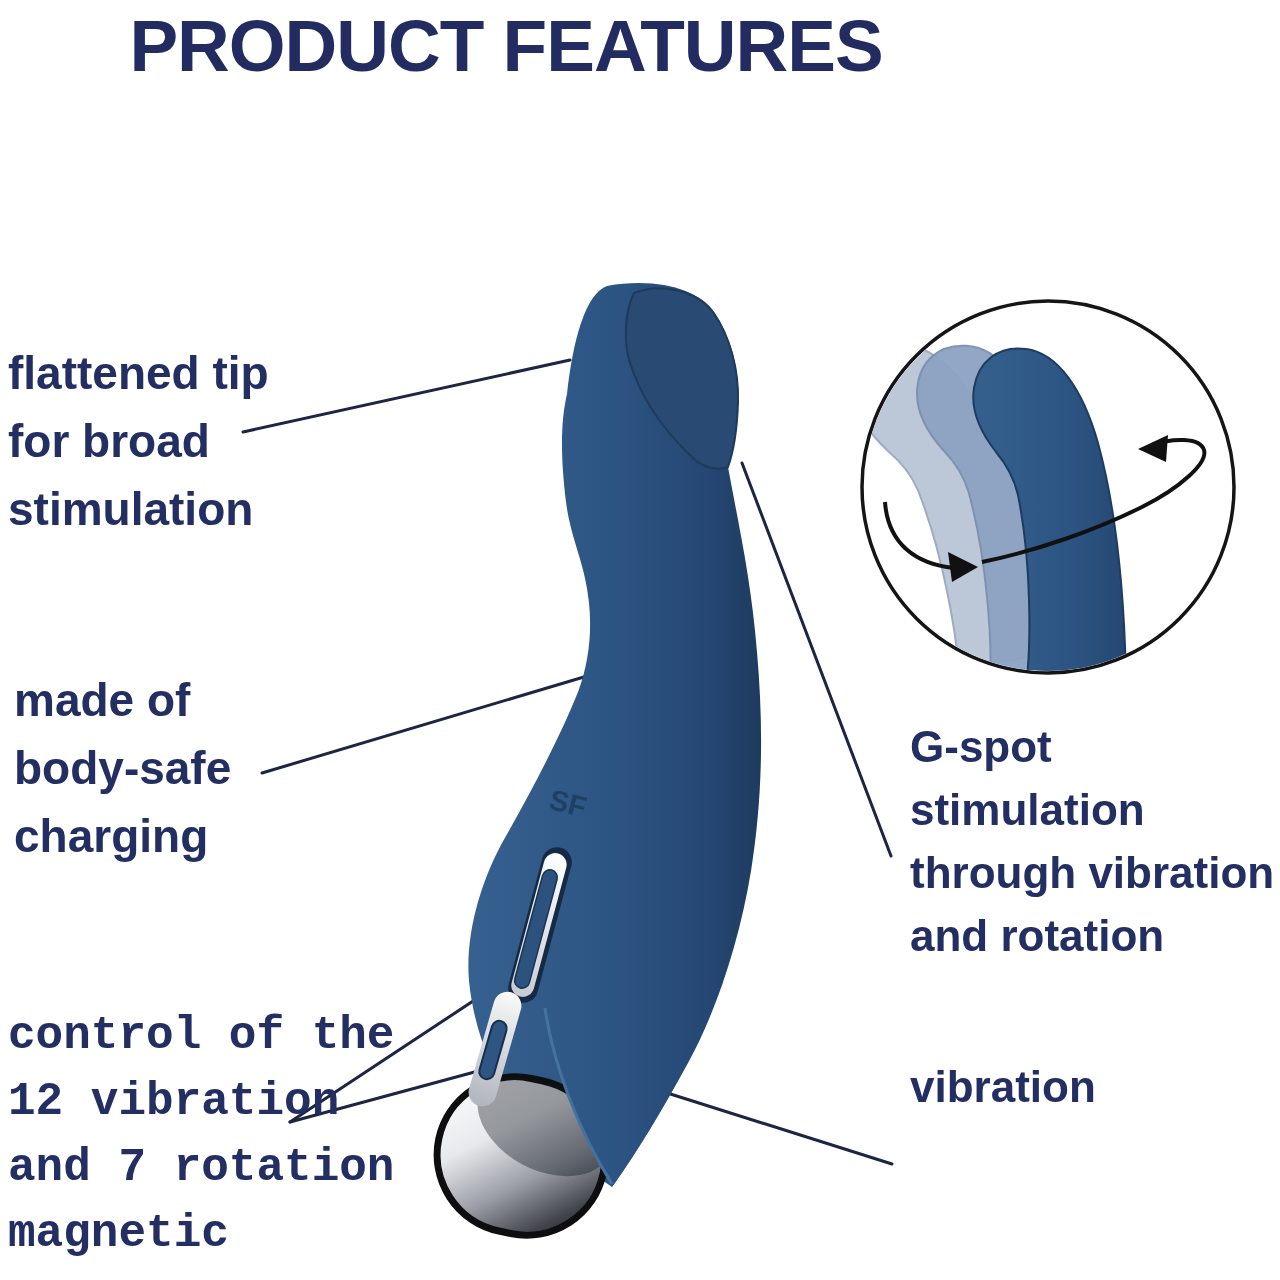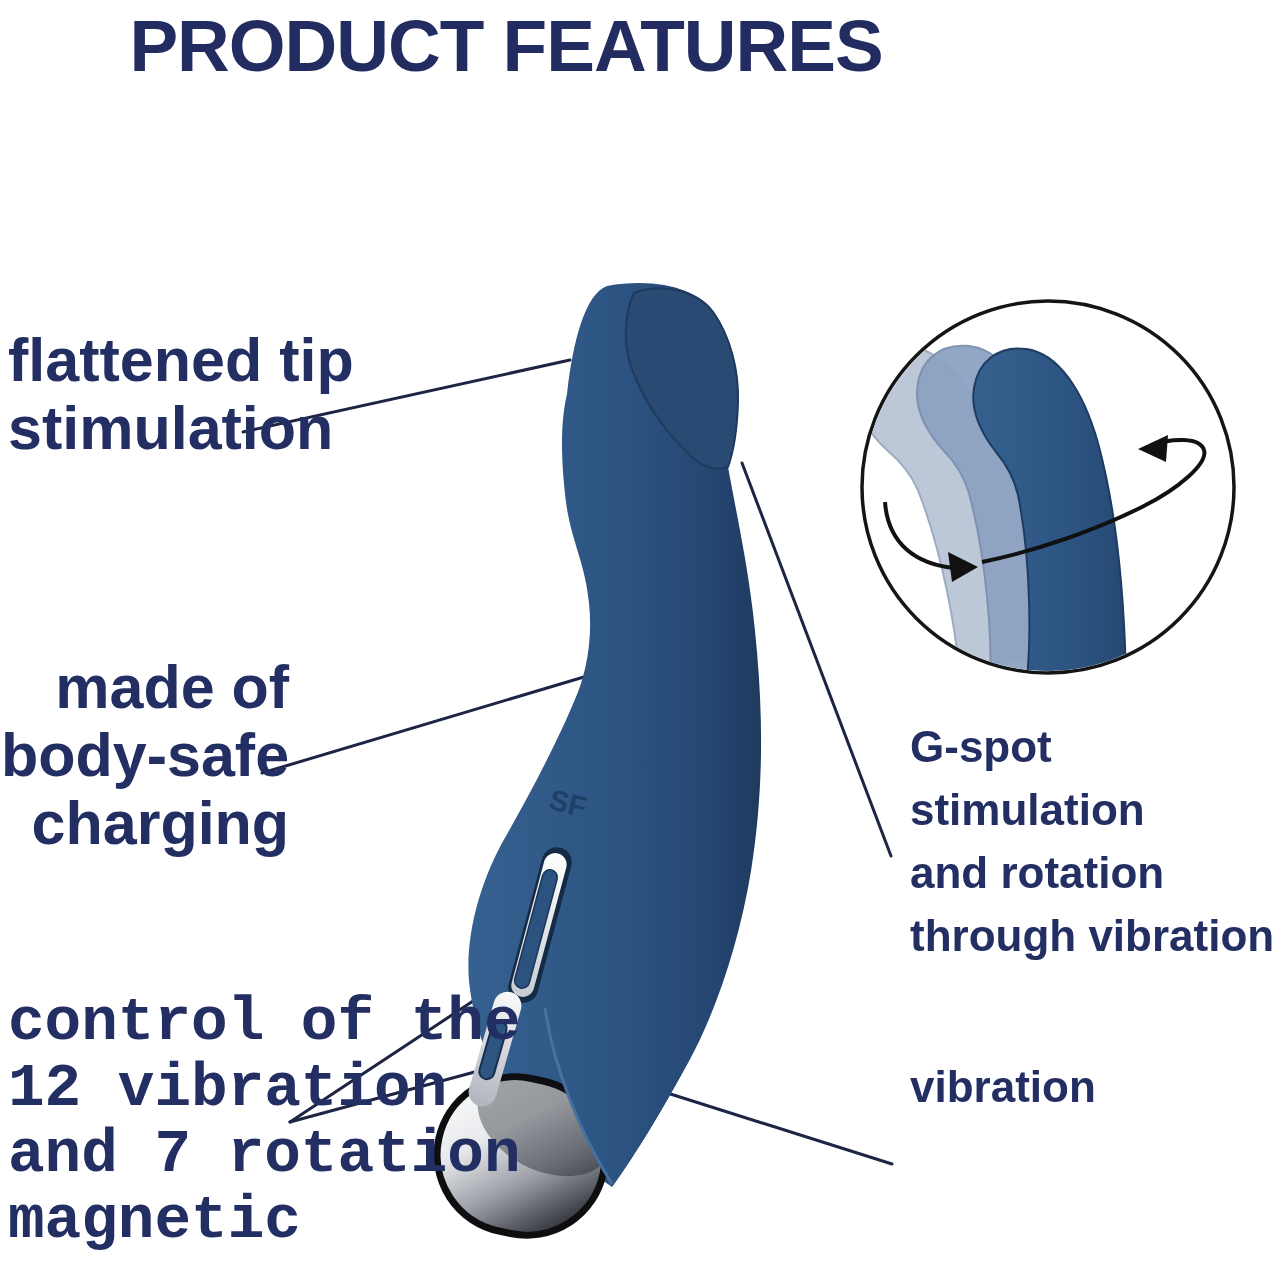--- a/index.html
+++ b/index.html
@@ -1,24 +1,24 @@
 <!DOCTYPE html>
 <html><head>
 <meta charset="utf-8">
 <style>
   html,body{margin:0;padding:0;background:#ffffff;width:1280px;height:1280px;overflow:hidden;}
   #canvas{position:relative;width:1280px;height:1280px;background:#ffffff;font-family:"Liberation Sans",sans-serif;}
   .title{position:absolute;top:2px;left:0;width:1012px;text-align:center;line-height:88px;
          font-size:73px;font-weight:bold;letter-spacing:-1px;color:#222c60;}
   .label{position:absolute;color:#232e62;font-weight:bold;}
-  .label.left{font-size:61px;line-height:68px;}
+  .label.left{font-size:46px;line-height:68px;margin-top:13px;}
   .label.left.tight{line-height:66px;}
   .label.right{font-size:44px;line-height:63px;}
   .lbl-flattened{top:326px;left:8px;}
-  .lbl-silicone{top:653px;left:1px;text-align:right;}
+  .lbl-silicone{top:653px;left:14px;}
   .lbl-control{top:990px;left:8px;font-family:Liberation Mono, monospace;}
   .lbl-gspot{top:715px;left:910px;}
   .lbl-magnetic{top:1055px;left:910px;}
   svg{position:absolute;top:0;left:0;}
 </style>
 </head>
 <body>
 
 <div id="canvas">
 
@@ -143,40 +143,41 @@
         <polygon points="978,567 948,552 952,582" fill="#111111"></polygon>
         <polygon points="1138,449 1168,435 1166,462" fill="#111111"></polygon>
       </g>
     </g>
   </svg>
 
   <div class="title">PRODUCT FEATURES</div>
 
   <div class="label left lbl-flattened">
     <div>flattened tip</div>
+    <div>for broad</div>
     <div>stimulation</div>
   </div>
 
   <div class="label left lbl-silicone">
     <div>made of</div>
     <div>body-safe</div>
     <div>charging</div>
   </div>
 
   <div class="label left tight lbl-control">
     <div>control of the</div>
     <div>12 vibration</div>
     <div>and 7 rotation</div>
     <div>magnetic</div>
   </div>
 
   <div class="label right lbl-gspot">
     <div>G-spot</div>
     <div>stimulation</div>
+    <div>through vibration</div>
     <div>and rotation</div>
-    <div>through vibration</div>
   </div>
 
   <div class="label right lbl-magnetic">
     <div>vibration</div>
   </div>
 
 </div>
 
 </body></html>

